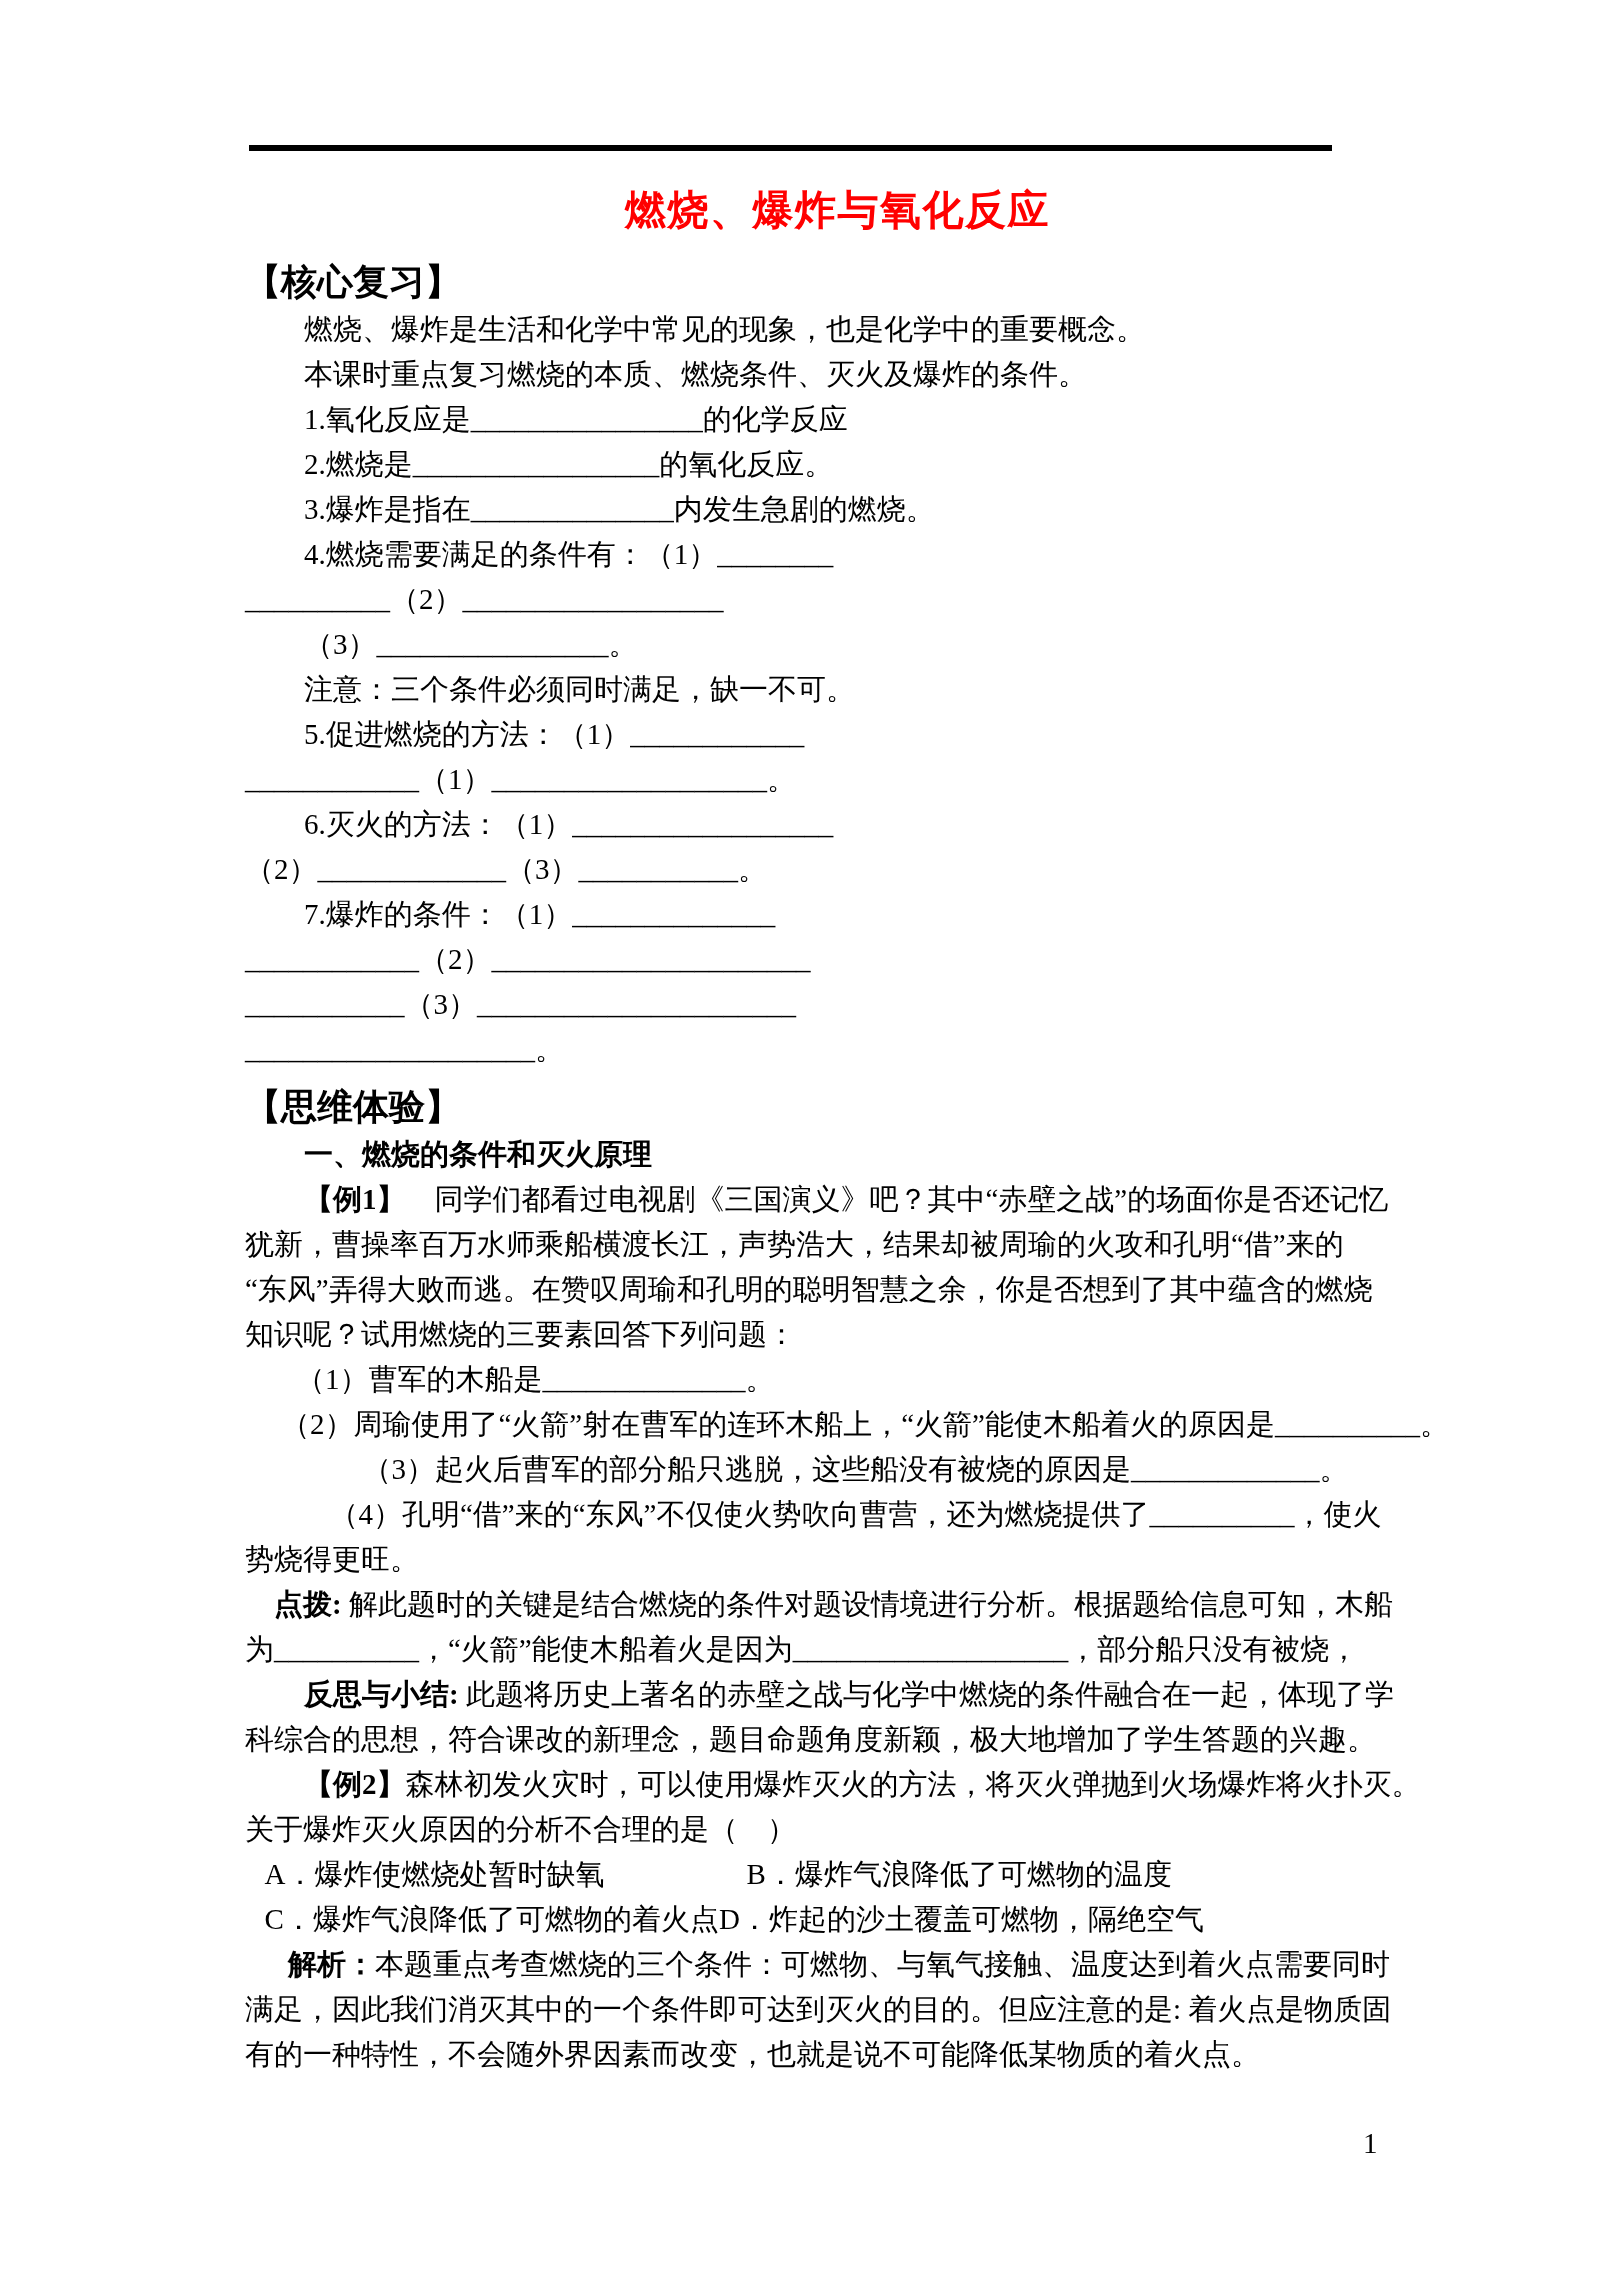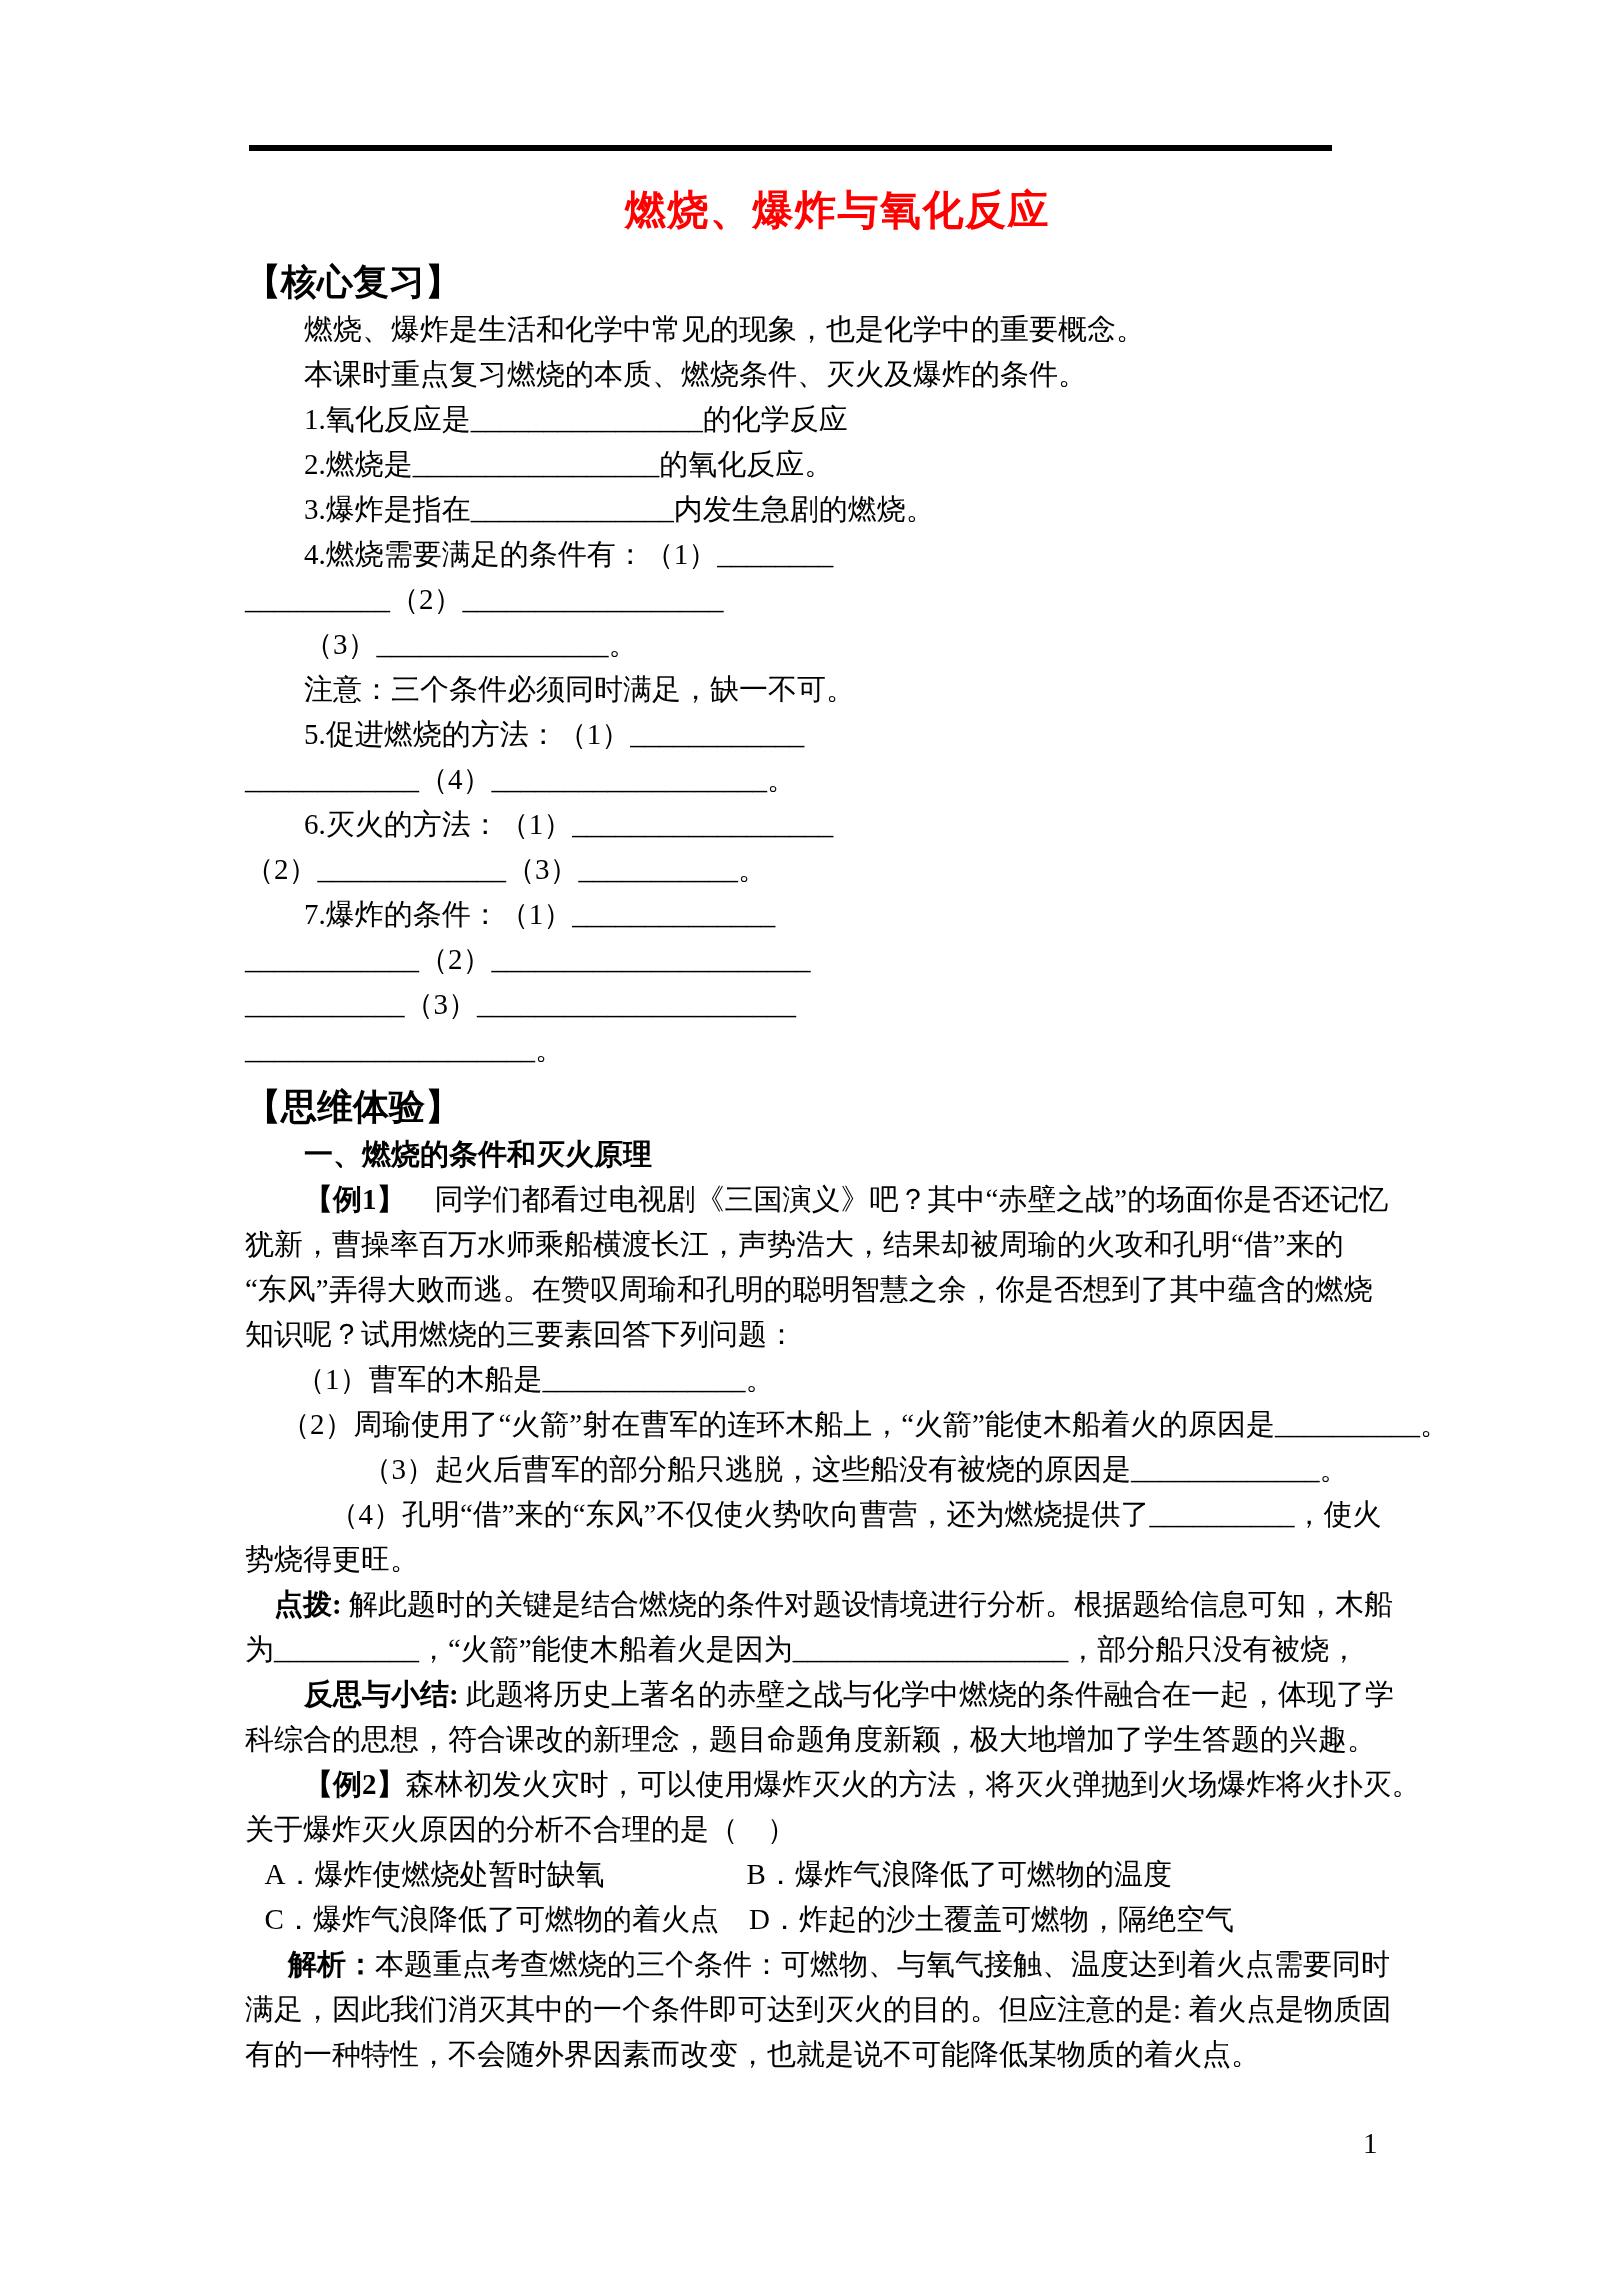--- a/index.html
+++ b/index.html
@@ -28,21 +28,21 @@
   .line{font-size:29px;line-height:45px;white-space:nowrap;}
   .bold{font-weight:bold;}
   .lead{font-weight:bold;}
   .ind07{padding-left:19.6px;}
   .ind1{padding-left:29px;}
   .ind13{padding-left:36px;text-align:center;}
   .ind15{padding-left:43px;}
   .ind18{padding-left:51px;}
   .ind2{padding-left:59px;}
   .gap-b{margin-left:142px;}
-  .gap-d{margin-left:30px;}
+  .gap-d{}
   .page-num{
     position:absolute;left:1363px;top:2127px;font-size:29px;line-height:33px;
     font-family:"Liberation Serif","DejaVu Serif",serif;
   }
 </style>
 </head>
 <body>
 
 <div class="page-rule"></div>
 
@@ -56,21 +56,21 @@
   <div class="line ind2">本课时重点复习燃烧的本质、燃烧条件、灭火及爆炸的条件。</div>
 
   <div class="line ind2">1.氧化反应是________________的化学反应</div>
   <div class="line ind2">2.燃烧是_________________的氧化反应。</div>
   <div class="line ind2">3.爆炸是指在______________内发生急剧的燃烧。</div>
   <div class="line ind2">4.燃烧需要满足的条件有：（1）________</div>
   <div class="line">__________（2）__________________</div>
   <div class="line ind2">（3）________________。</div>
   <div class="line ind2">注意：三个条件必须同时满足，缺一不可。</div>
   <div class="line ind2">5.促进燃烧的方法：（1）____________</div>
-  <div class="line">____________（4）___________________。</div>
+  <div class="line">____________（1）___________________。</div>
   <div class="line ind2">6.灭火的方法：（1）__________________</div>
   <div class="line">（2）_____________（3）___________。</div>
   <div class="line ind2">7.爆炸的条件：（1）______________</div>
   <div class="line">____________（2）______________________</div>
   <div class="line">___________（3）______________________</div>
   <div class="line">____________________。</div>
 
   <div class="h-bracket s2gap">【思维体验】</div>
 
   <div class="line ind2 bold">一、燃烧的条件和灭火原理</div>

